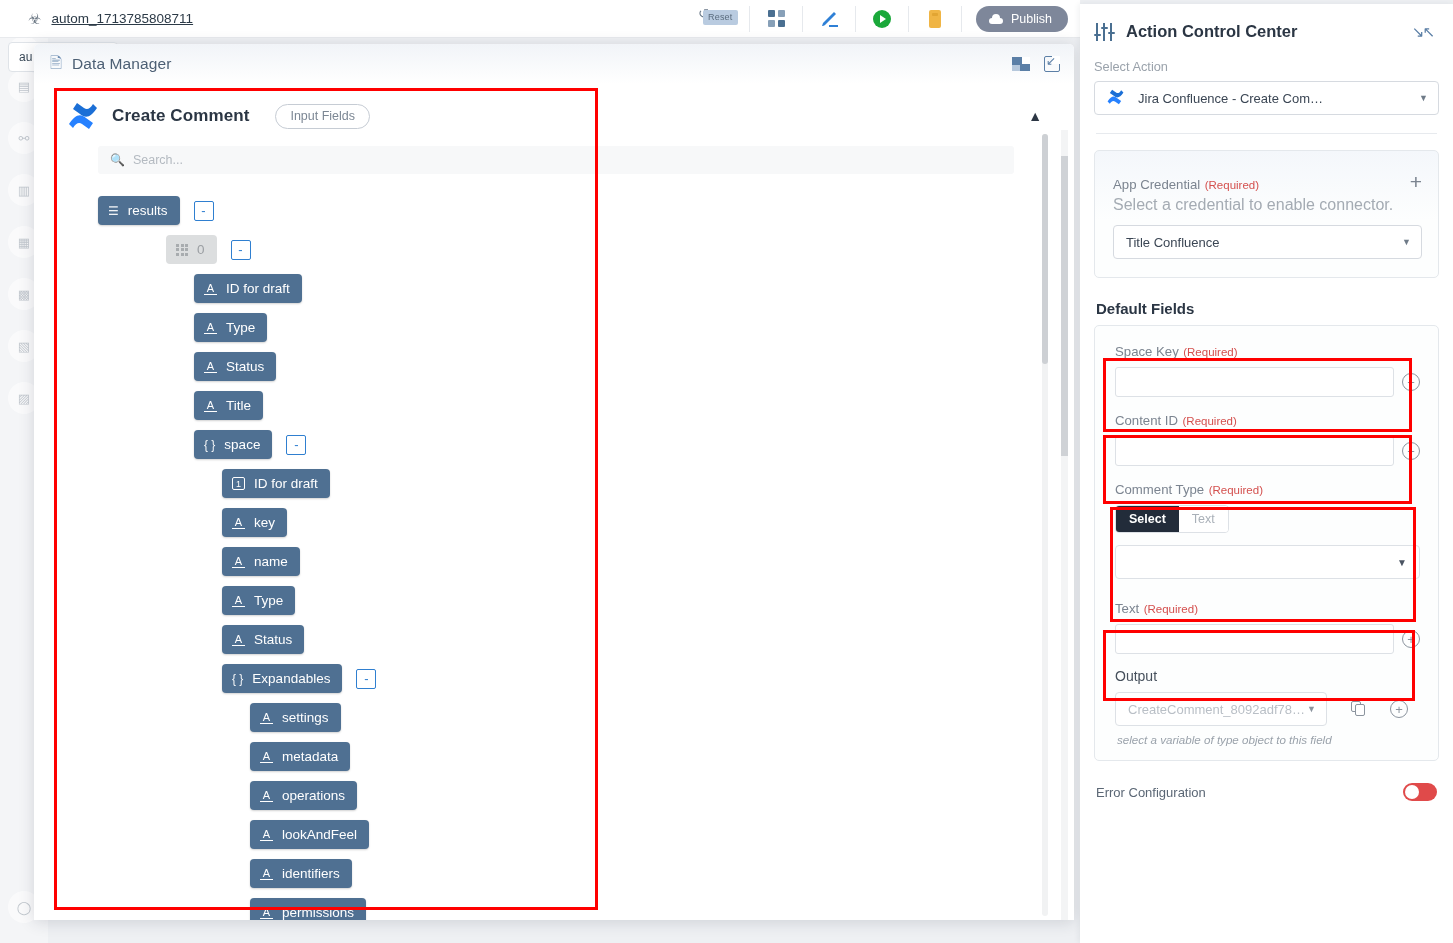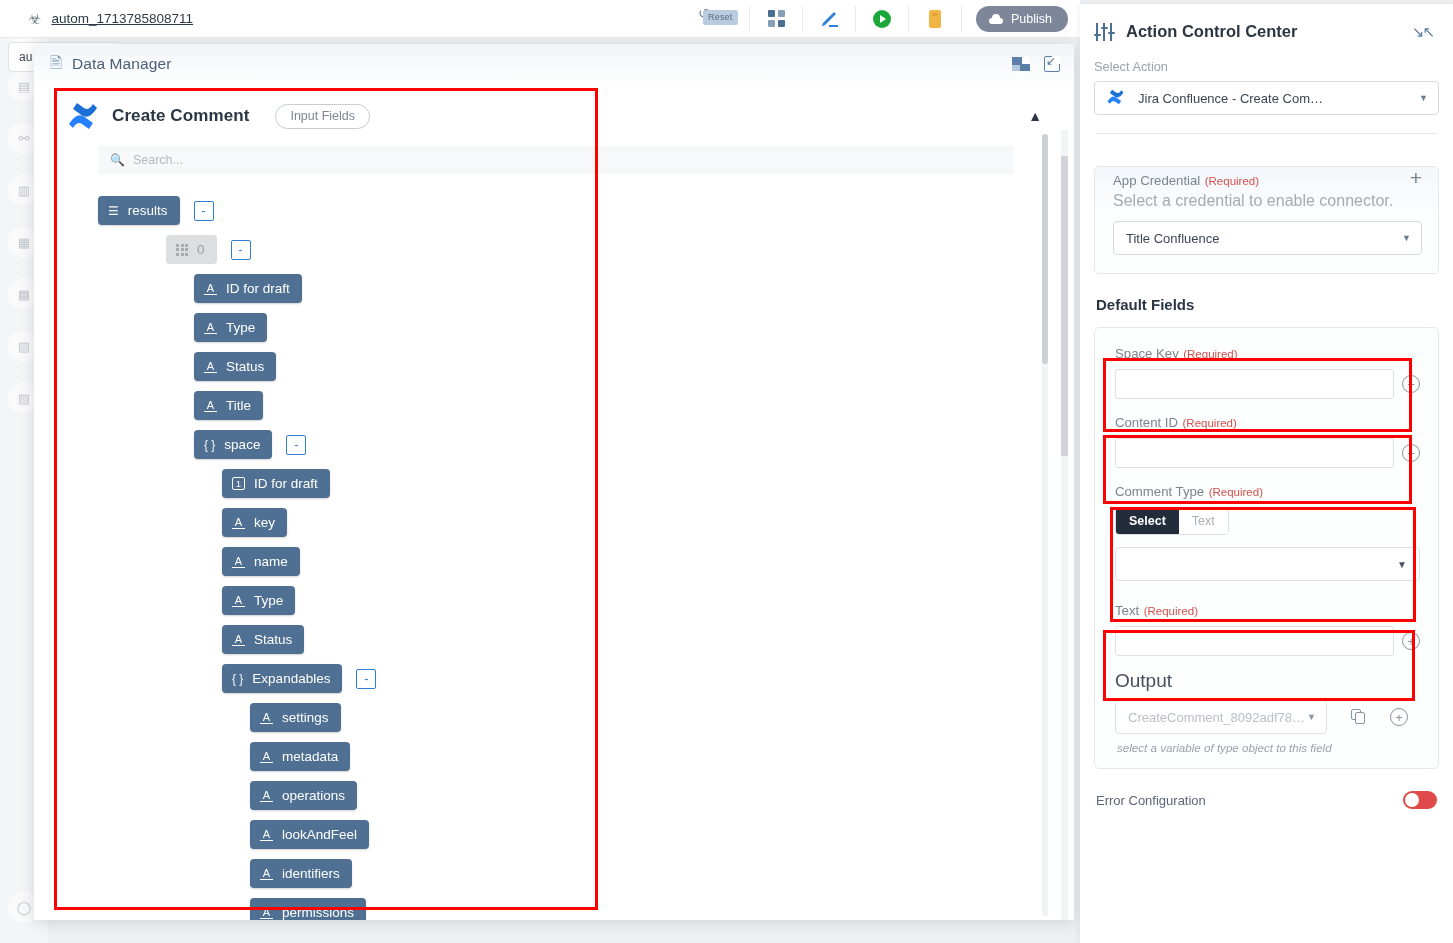--- a/index.html
+++ b/index.html
@@ -165,56 +165,56 @@
   .lbl-muted { font-size: 12.8px; color: #9aa2ab; margin: 18px 0 7px 0; }
   .sel {
     height: 34px; border: 1px solid #d6dae0; border-radius: 4px; background: #fff;
     display: flex; align-items: center; padding: 0 10px 0 12px; cursor: pointer;
     font-size: 13px; color: #3b4654;
   }
   .sel .caret { margin-left: auto; color: #6f7b88; font-size: 9px; }
   .hr { height: 1px; background: #e7eaee; margin: 18px 2px 0 2px; }
 
   .card {
-    margin-top: 32px; border: 1px solid #e4e8ec; border-radius: 5px;
-    background: linear-gradient(180deg,#f4f7fb 0%,#fdfefe 55%); padding: 4px 16px 18px 18px;
+    margin-top: 16px; border: 1px solid #e4e8ec; border-radius: 5px;
+    background: linear-gradient(180deg,#f4f7fb 0%,#fdfefe 55%); padding: 24px 16px 18px 18px;
   }
   .card-row { display: flex; align-items: flex-start; }
   .fl { font-size: 13.2px; color: #7b8490; }
   .req { color: #d4504e; font-size: 11.5px; }
   .plus-lg { margin-left: auto; color: #7b8490; font-size: 21px; line-height: 14px; cursor: pointer; }
   .hint { font-size: 16px; color: #a4abb3; margin-top: 3px; }
   .inp {
     margin-top: 11px; height: 34px; border: 1px solid #d6dae0; border-radius: 4px;
     background: #fff; display: flex; align-items: center; padding: 0 10px 0 12px;
     font-size: 13px; color: #3b4654; cursor: text;
   }
   .inp .caret { margin-left: auto; color: #6f7b88; font-size: 9px; }
 
   .sec-title { font-size: 15px; color: #2b3644; font-weight: bold; margin: 22px 0 0 2px; }
 
   .fieldcard {
-    margin-top: 14px; border: 1px solid #e4e8ec; border-radius: 5px;
+    margin-top: 8px; border: 1px solid #e4e8ec; border-radius: 5px;
     background: #fdfefe; padding: 8px 14px 14px 14px; position: relative;
   }
   .field { padding: 8px 4px 6px 6px; position: relative; }
   .field .flabel { font-size: 13.2px; color: #7b8490; }
   .frow { display: flex; align-items: center; gap: 8px; margin-top: 7px; }
   .tinp { flex: 1; height: 30px; border: 1px solid #dde1e6; border-radius: 3px; background: #fff; cursor: text; }
   .pico { width: 18px; height: 18px; border: 1.4px solid #8b949e; border-radius: 50%;
           display:flex; align-items:center; justify-content:center; color:#8b949e;
           font-size: 13px; line-height: 1; cursor: pointer; flex: 0 0 18px; }
   .seg { display: inline-flex; border: 1px solid #dde1e6; border-radius: 4px; overflow: hidden; margin-top: 7px; }
   .seg div { padding: 6px 13px; font-size: 12.5px; cursor: pointer; color: #a9b0b8; background: #fff; }
   .seg div.on { background: #222c3a; color: #ffffff; font-weight: bold; }
   .dsel { margin-top: 12px; height: 34px; border: 1px solid #dde1e6; border-radius: 4px;
           background: #fff; display:flex; align-items:center; padding: 0 12px; cursor: pointer; }
   .dsel .caret { margin-left:auto; color:#4a5462; font-size: 10px; }
 
-  .outlbl { font-size: 19px; color: #46505c; margin: 8px 0 0 6px; }
+  .outlbl { font-size: 14px; color: #46505c; margin: 8px 0 0 6px; }
   .outrow { display: flex; align-items: center; gap: 24px; margin: 8px 0 0 6px; }
   .outsel { width: 212px; height: 34px; border: 1px solid #dde1e6; border-radius: 4px; background:#fff;
             display:flex; align-items:center; padding: 0 10px 0 12px; font-size: 13px; color:#b9bfc6; cursor: pointer; }
   .outsel .caret { margin-left: auto; color:#8b949e; font-size: 9px; }
   .copy { width: 15px; height: 16px; position: relative; cursor: pointer; }
   .copy i { position:absolute; border:1.4px solid #8b949e; border-radius:2px; display:block; }
   .copy i:nth-child(1){ left:0; top:0; width:10px; height:11px; }
   .copy i:nth-child(2){ left:4px; top:3px; width:10px; height:12px; background:#fff; }
   .outhint { font-size: 11.6px; color: #9aa2ab; font-style: italic; margin: 7px 0 0 8px; }
 

